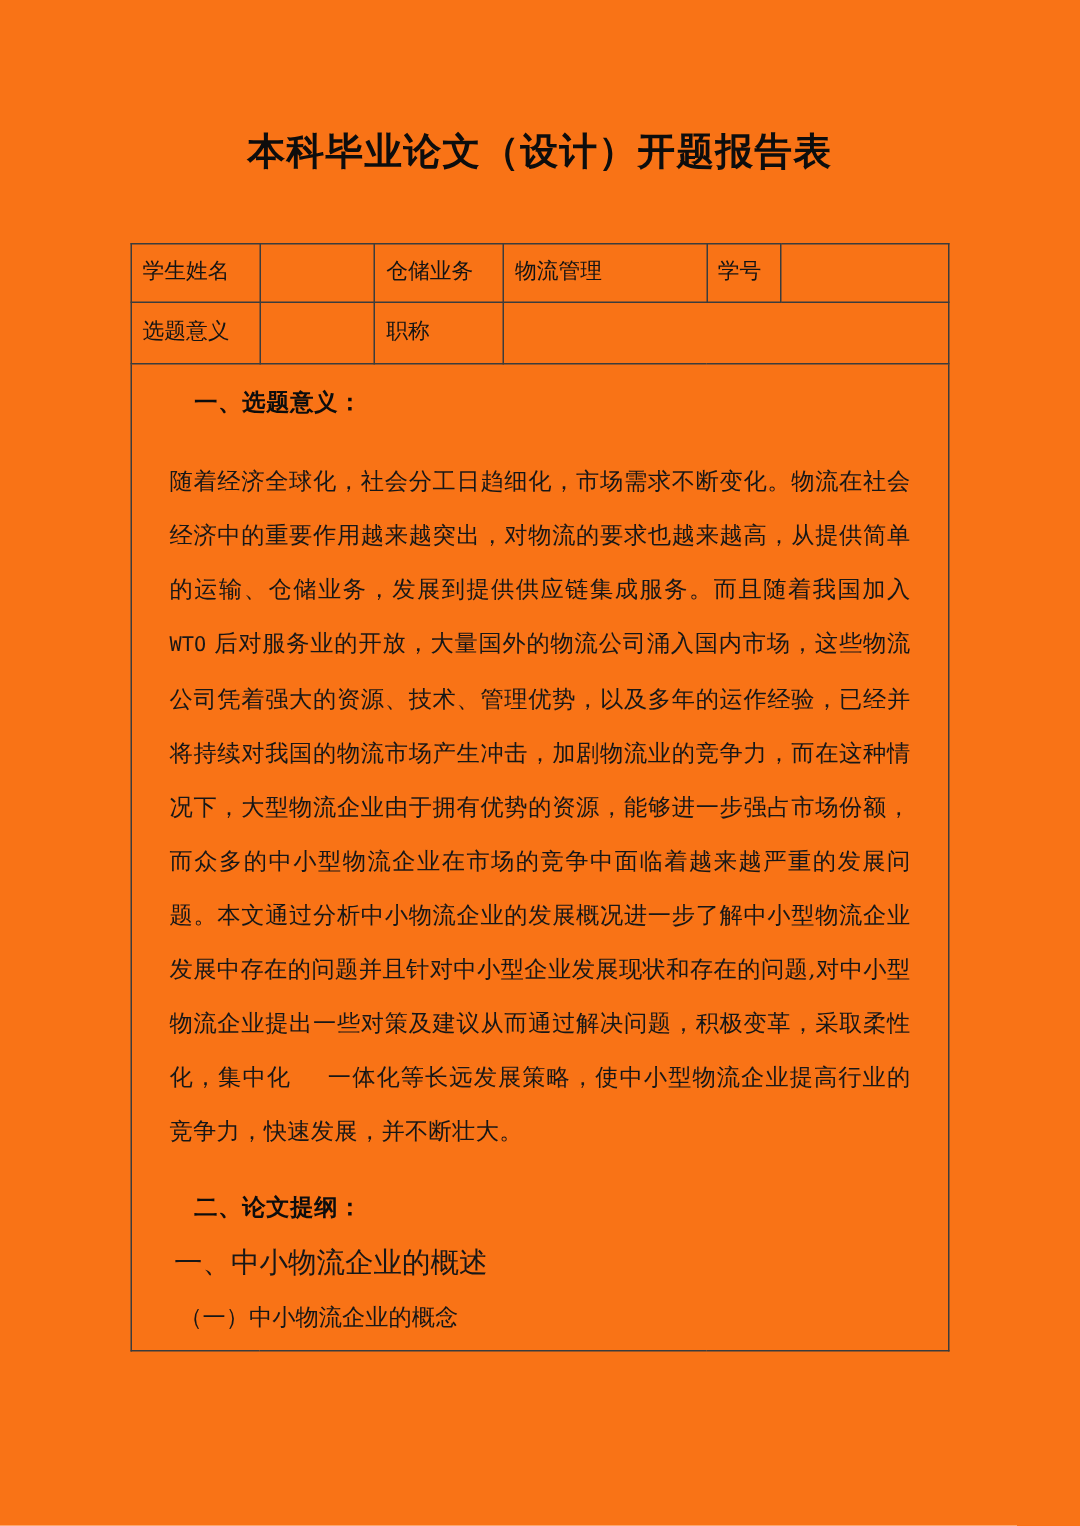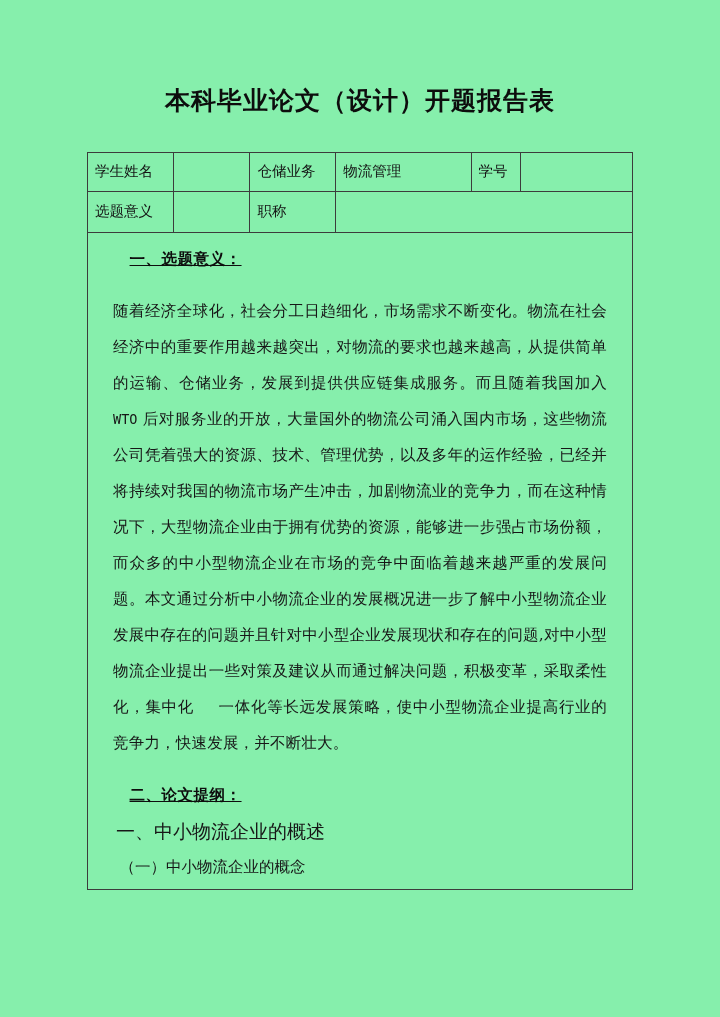--- a/index.html
+++ b/index.html
@@ -15,21 +15,21 @@
     color: #141414;
     overflow: hidden;
   }
 
   .page {
     position: absolute;
     left: 0;
     top: 0;
     width: 720px;
     height: 1017px;
-    background: #86efac;
+    background: #f97316;
   }
 
   
   .doc-title {
     position: absolute;
     left: 0;
     top: 84px;
     width: 720px;
     text-align: center;
     font-family: "Liberation Sans", sans-serif;
@@ -37,21 +37,21 @@
     font-size: 25px;
     letter-spacing: 1px;
     color: #0d0d0d;
     white-space: nowrap;
   }
 
   
   .doc-table {
     position: absolute;
     left: 87px;
-    top: 152px;
+    top: 162px;
     width: 546px;
     border-collapse: collapse;
     table-layout: fixed;
   }
   .doc-table td {
     border: 1px solid #3c3c3c;
     padding: 0 7px;
     font-size: 14.5px;
     line-height: 1.5;
     vertical-align: middle;
@@ -82,21 +82,20 @@
 
   .sec-head {
     font-family: "Liberation Sans", sans-serif;
     font-weight: bold;
     font-size: 15.5px;
     line-height: 36px;
     margin: 0;
     padding-left: 2.1em;
     color: #0d0d0d;
     letter-spacing: 0.5px;
-    text-decoration: underline;
   }
 
   .para {
     font-size: 15.5px;
     line-height: 36px;
     margin: 16px;
     text-align: justify;
     text-justify: inter-ideograph;
     letter-spacing: 0.2px;
     color: #171717;

